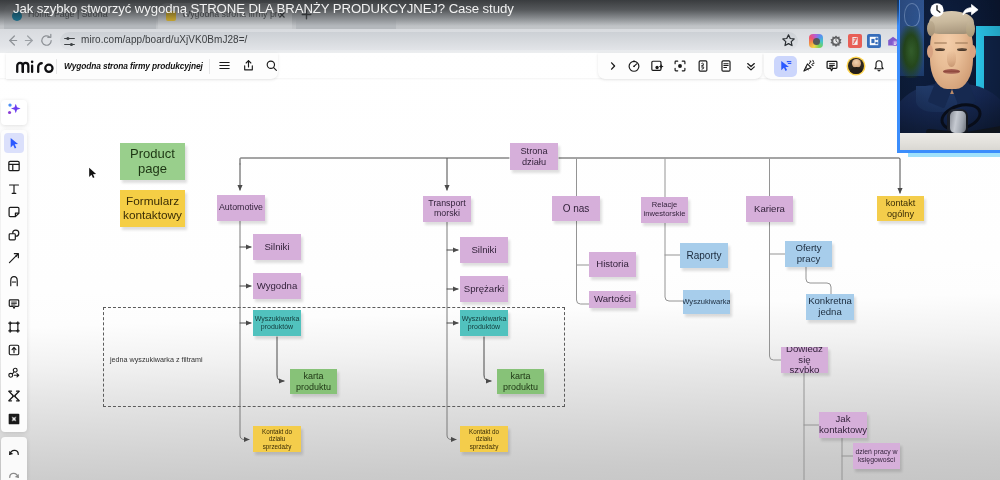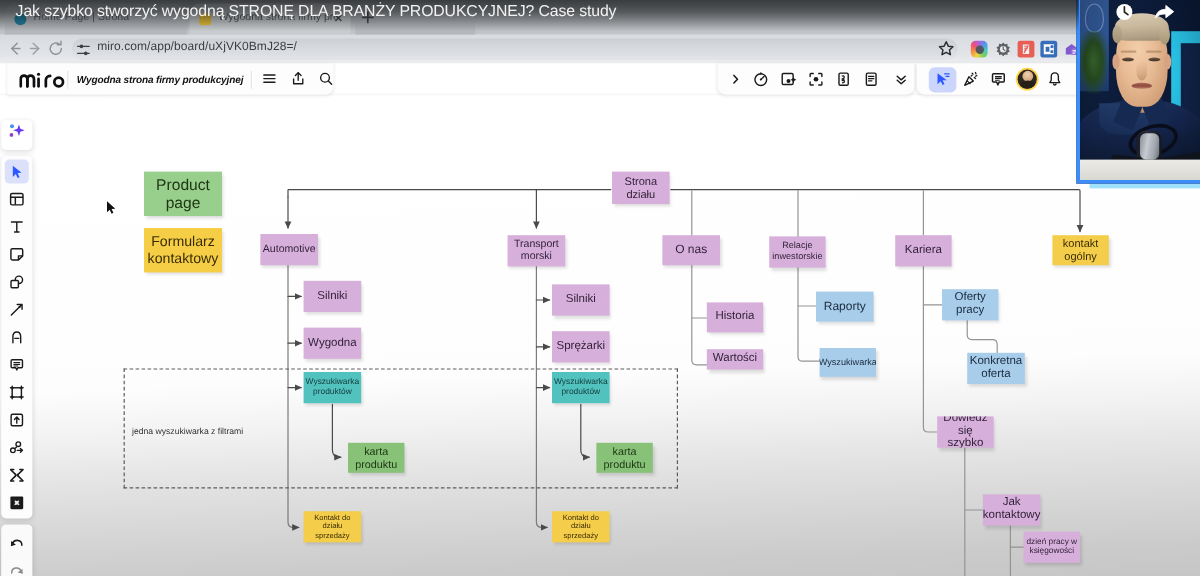--- a/index.html
+++ b/index.html
@@ -333,21 +333,21 @@
           <div class="node" style="left: 683px; top: 237px; width: 47px; height: 24px; background: rgb(167, 205, 235); font-size: 7.6px; color: rgb(27, 43, 61);">
             <span>Wyszukiwarka</span>
           </div>
           <div class="node" style="left: 746px; top: 143px; width: 47px; height: 26px; background: rgb(214, 175, 218); font-size: 9.6px; color: rgb(47, 31, 55);">
             <span>Kariera</span>
           </div>
           <div class="node" style="left: 785px; top: 188px; width: 47px; height: 26px; background: rgb(167, 205, 235); font-size: 9.6px; color: rgb(27, 43, 61); text-align: center;">
             <span>Oferty pracy</span>
           </div>
           <div class="node" style="left: 806px; top: 241px; width: 48px; height: 26px; background: rgb(167, 205, 235); font-size: 9.6px; color: rgb(27, 43, 61);">
-            <span>Konkretna oferta</span>
+            <span>Konkretna jedna</span>
           </div>
           <div class="node" style="left: 781px; top: 294px; width: 47px; height: 26px; background: rgb(214, 175, 218); font-size: 9.6px; color: rgb(47, 31, 55);">
             <span>Dowiedz się szybko</span>
           </div>
           <div class="node" style="left: 819px; top: 359px; width: 48px; height: 26px; background: rgb(214, 175, 218); font-size: 9.6px; color: rgb(47, 31, 55);">
             <span>Jak kontaktowy</span>
           </div>
           <div class="node" style="left: 853px; top: 390px; width: 47px; height: 26px; background: rgb(214, 175, 218); font-size: 6.9px; color: rgb(47, 31, 55);">
             <span>dzień pracy w księgowości</span>
           </div>

